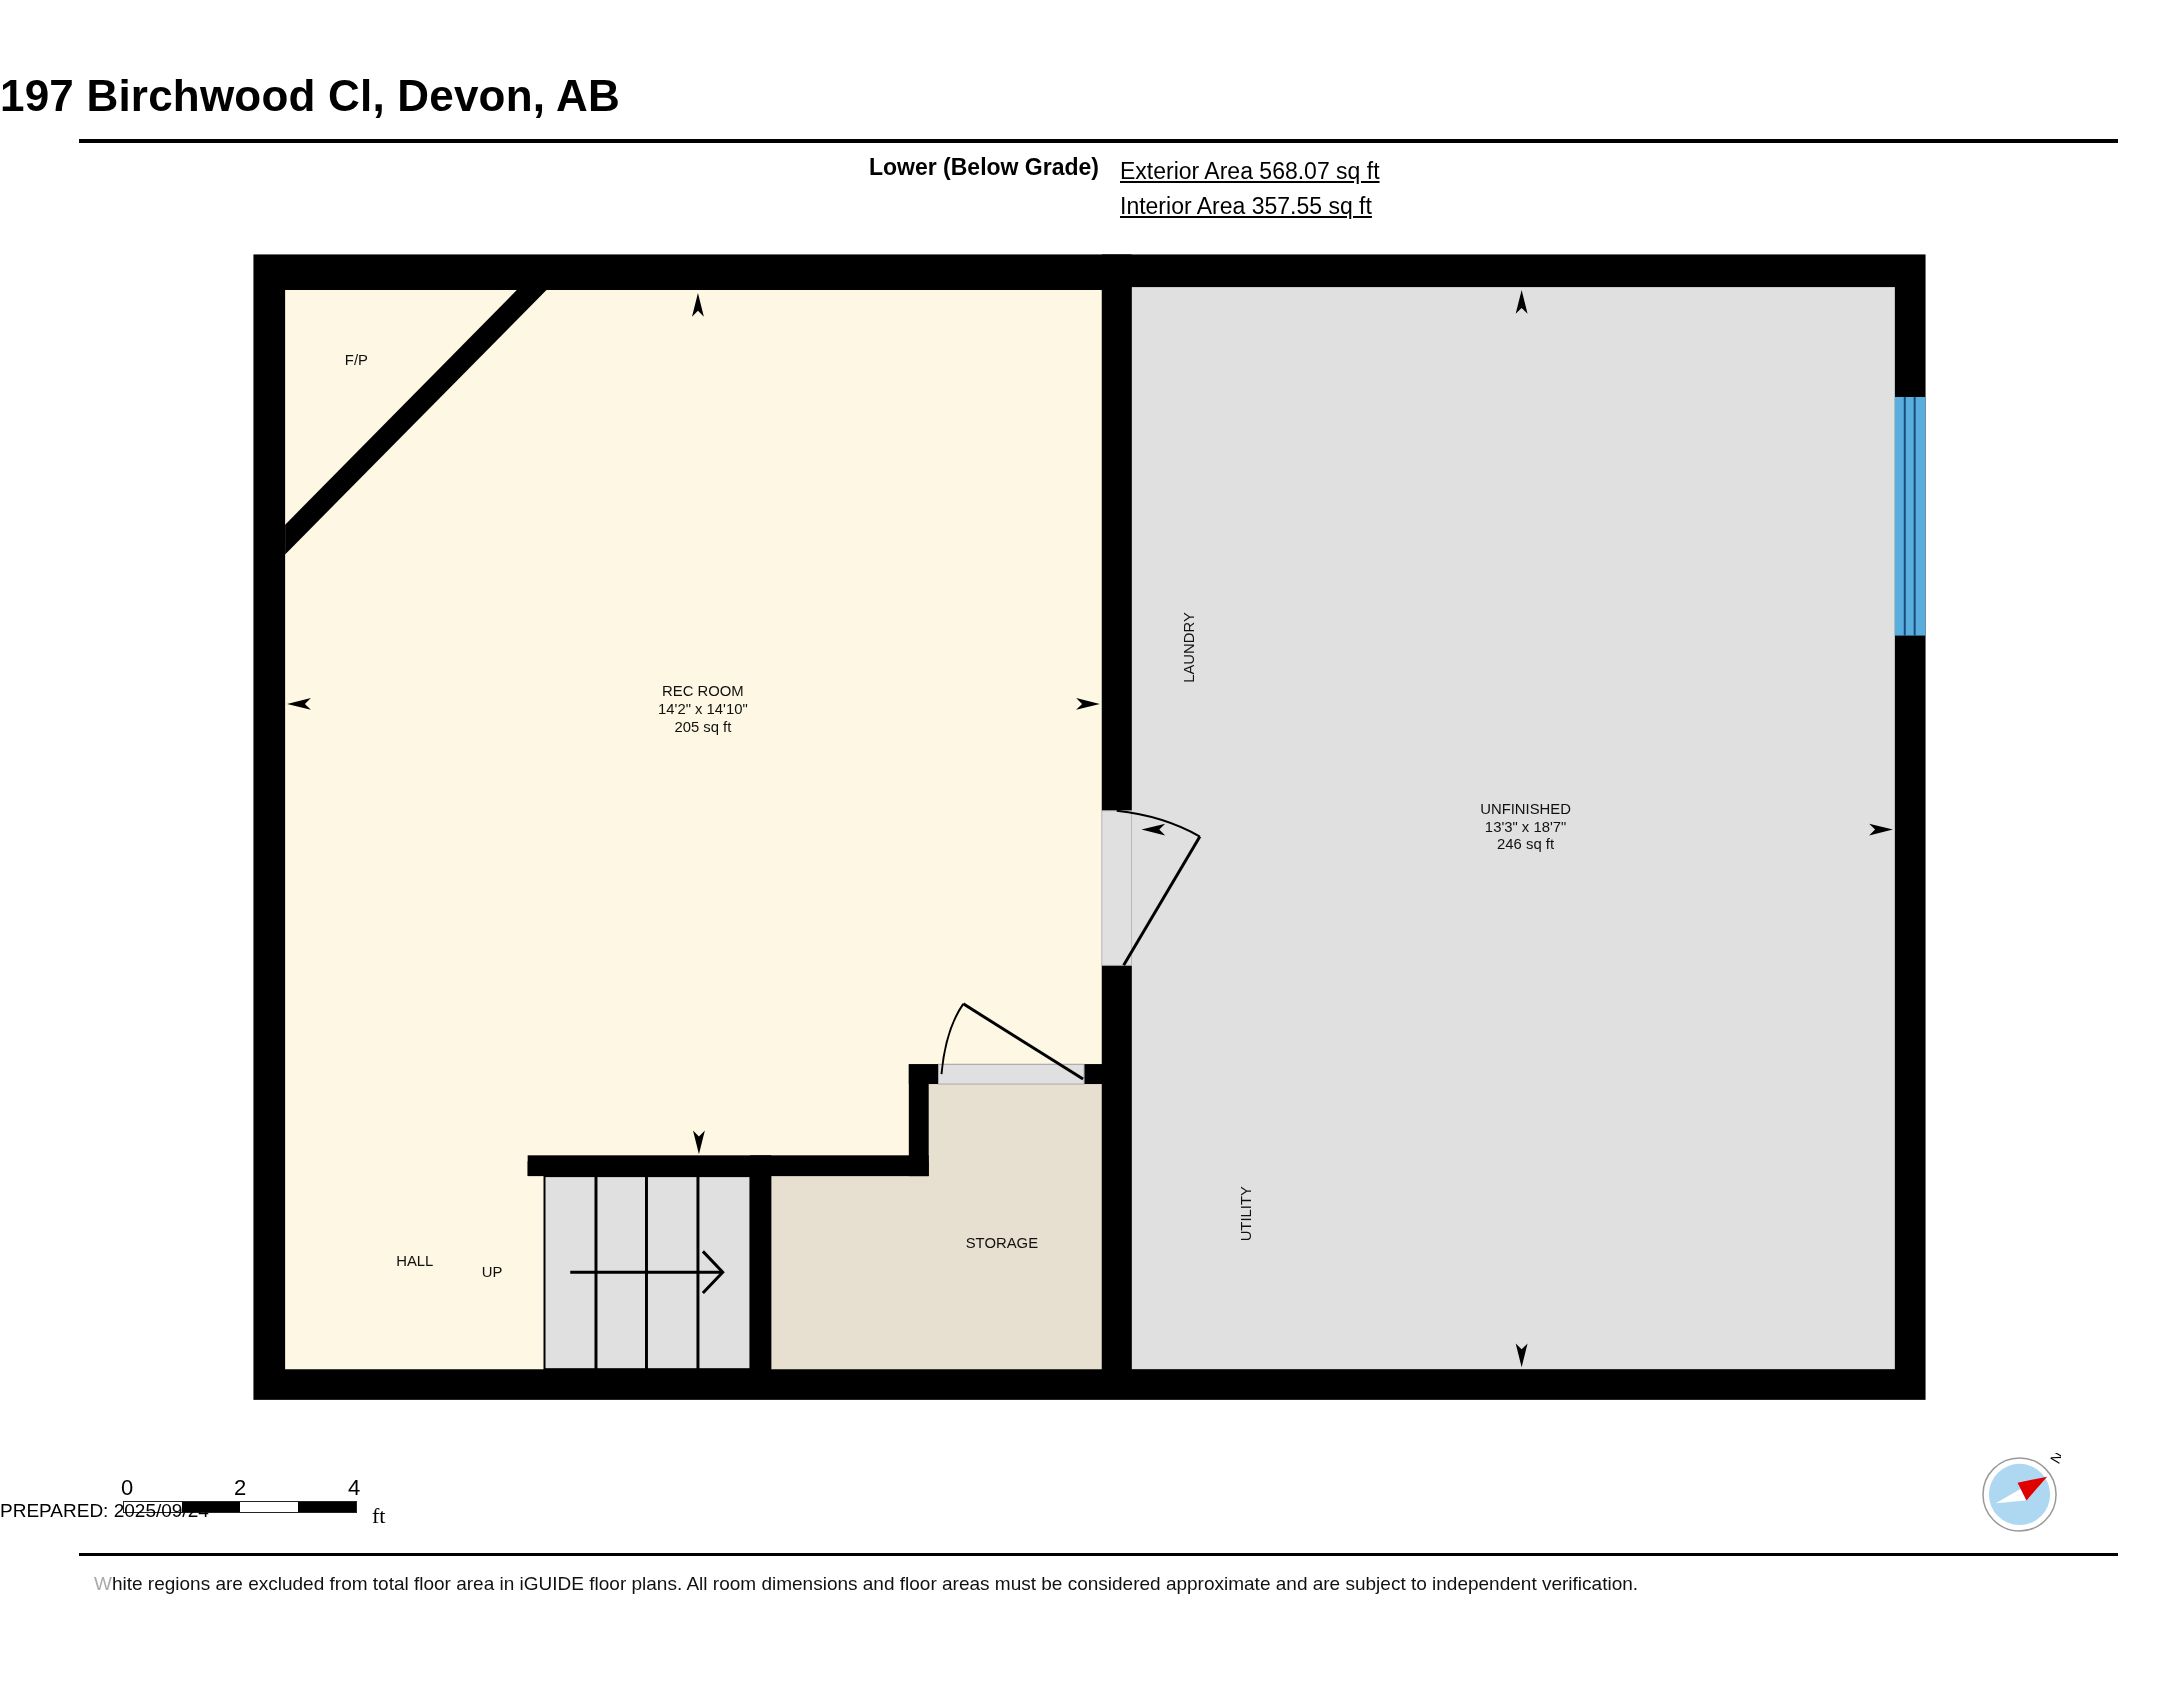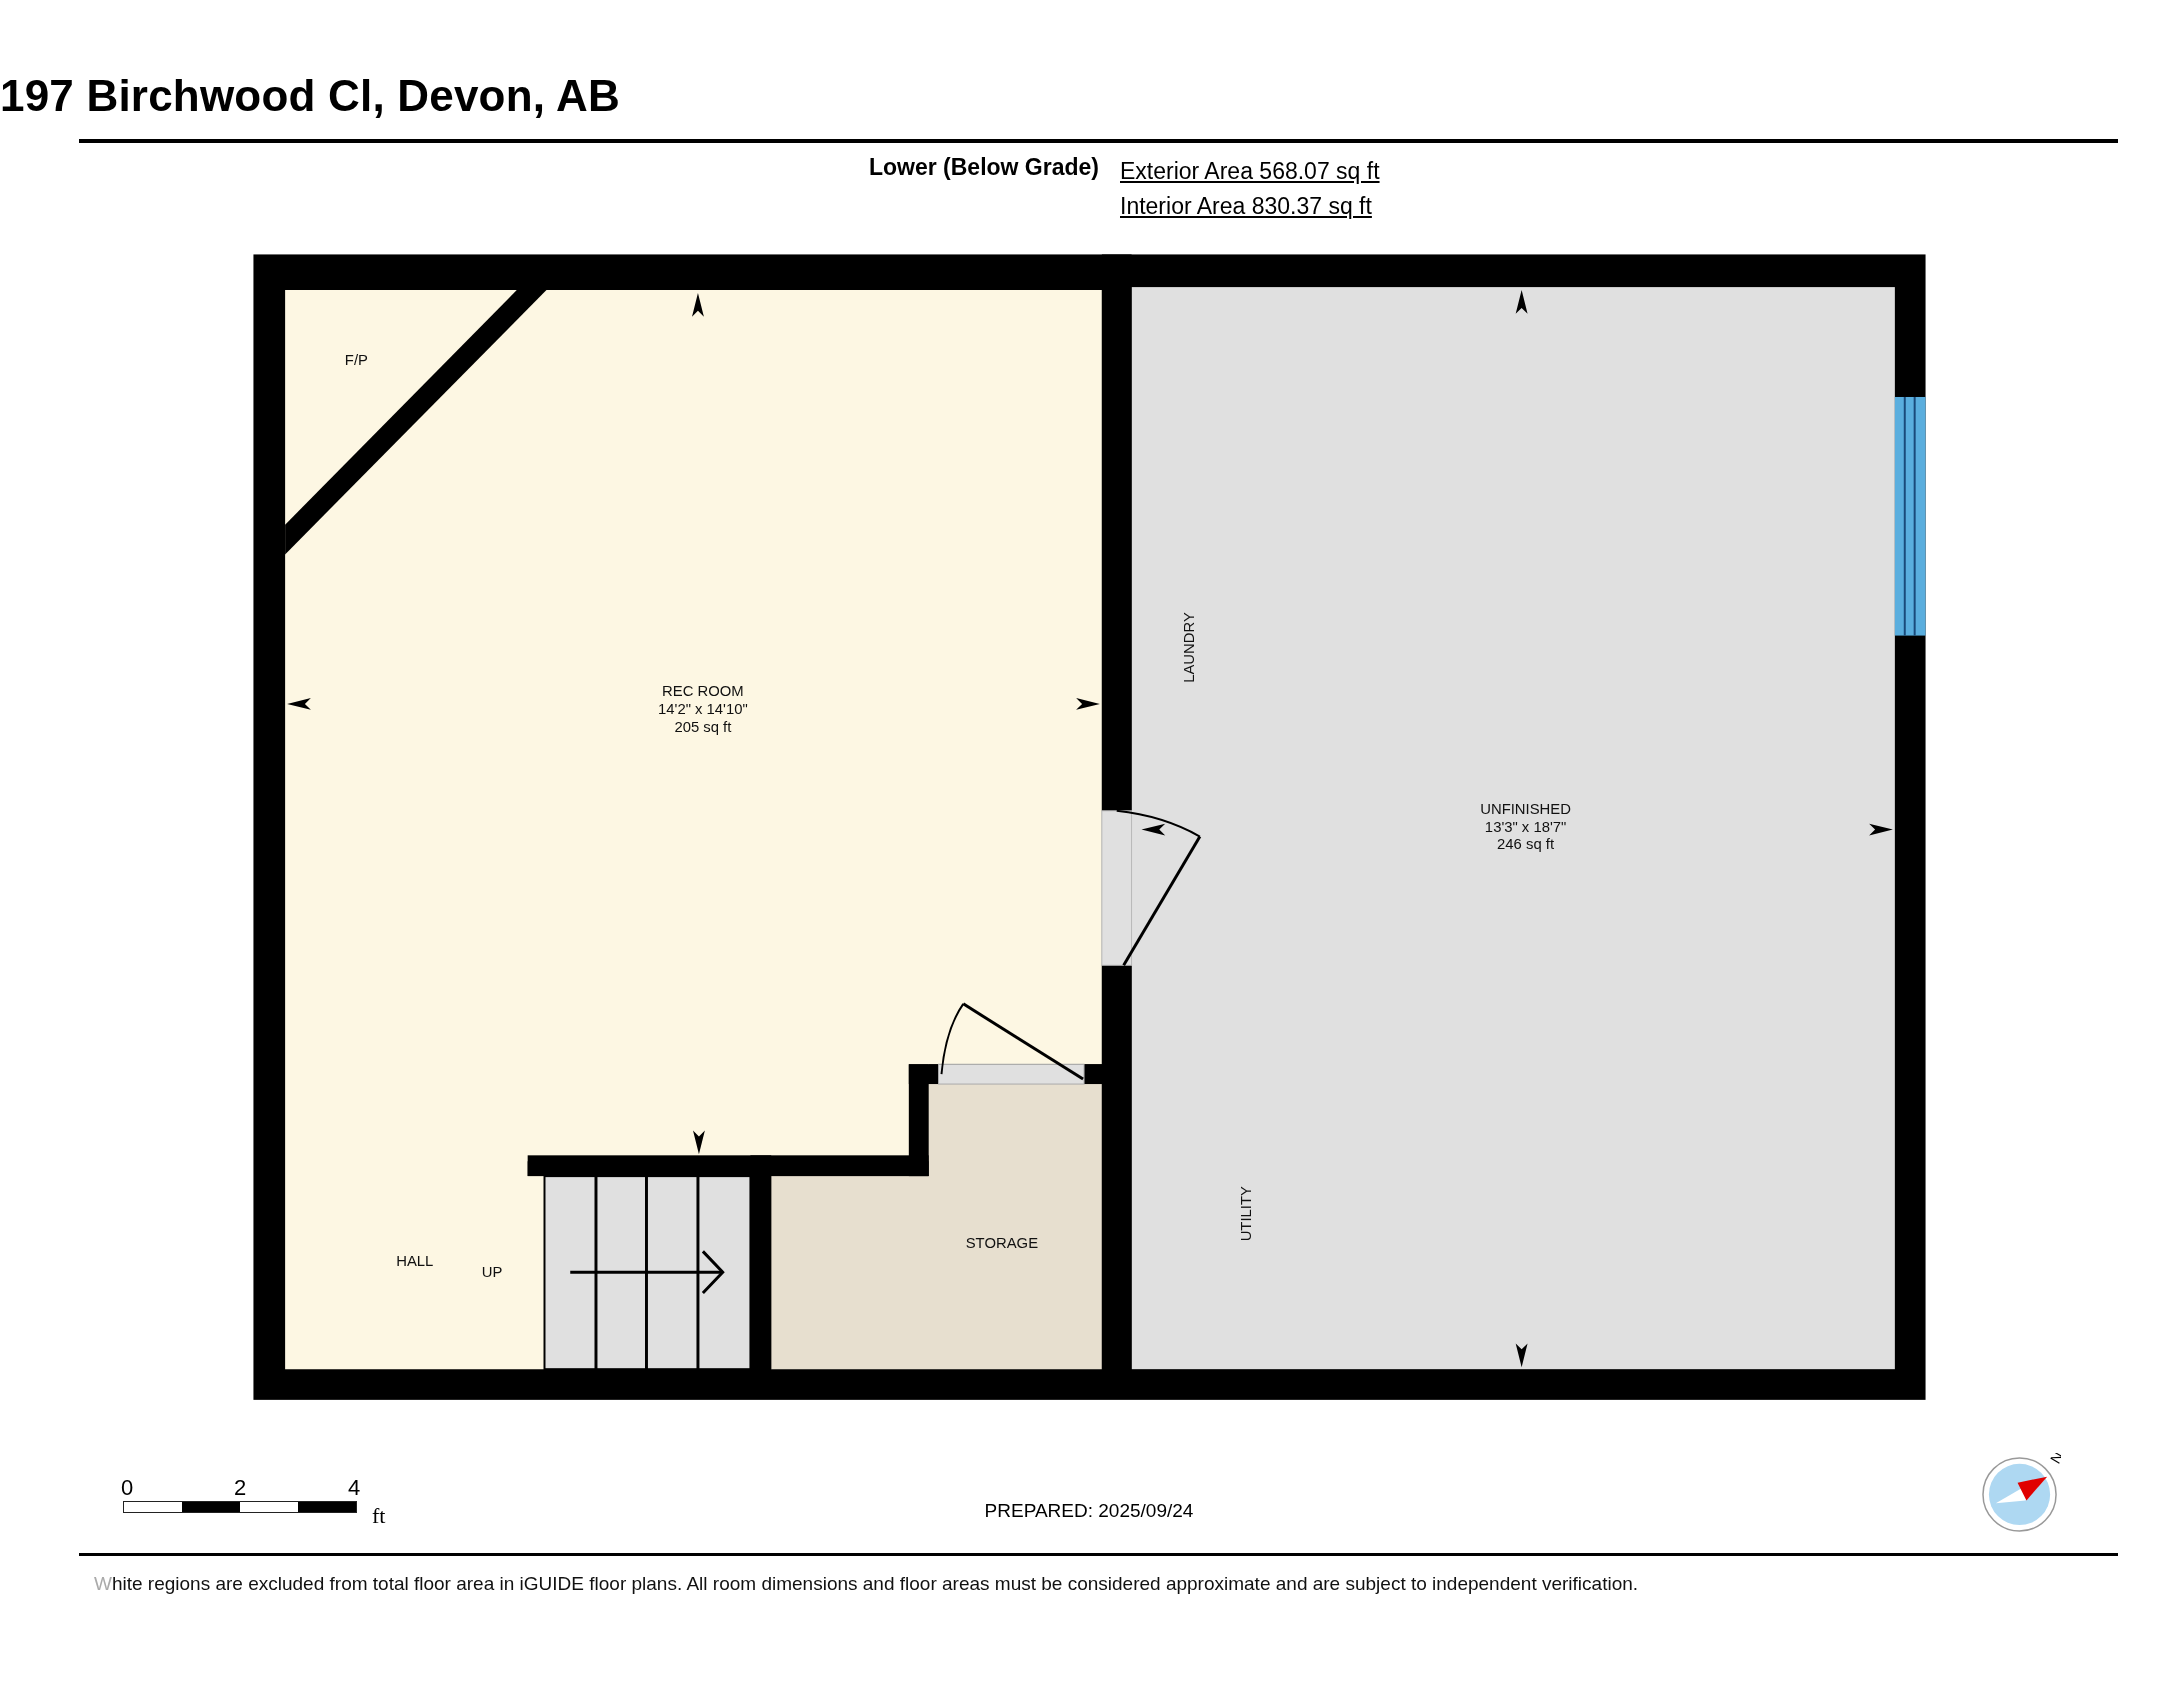--- a/index.html
+++ b/index.html
@@ -13,34 +13,34 @@
   .level { position:absolute; top:154px; right:1079px; font-size:23px; font-weight:bold; text-align:right;margin-left:24px; }
   .areas { position:absolute; top:154px; left:1120px; font-size:23px; line-height:35px;text-decoration:underline; }
   .plan { position:absolute; left:0; top:0; width:2178px; height:1683px; }
   .room-label { font-family:"Liberation Sans", sans-serif; font-size:15px; fill:#111; }
   .scale { position:absolute; left:123px; top:1501px; width:232px; height:10px; border:1px solid #222; display:flex; }
   .scale .seg { flex:1; height:100%; }
   .scale .w { background:#fff; }
   .scale .b { background:#000; }
   .scale-num { position:absolute; top:1475px; font-size:22px; }
   .scale-unit { position:absolute; left:372px; top:1503px; font-size:22px;font-family:Liberation Serif, serif; }
-  .prepared { position:absolute; left:0; width:2178px; top:1500px; text-align:center; font-size:19px; }
+  .prepared { position:absolute; left:0; width:2178px; top:1500px; text-align:left; font-size:19px; }
   .disclaimer { position:absolute; left:94px; top:1573px; font-size:19px; color:#111; }
   .disclaimer .first { color:#aaa; }
   .compass { position:absolute; left:1982px; top:1453px; width:79px; height:79px; }
 </style>
 </head>
 <body>
 
 <div class="title">197 Birchwood Cl, Devon, AB</div>
 <div class="rule top"></div>
 <div class="level">Lower (Below Grade)</div>
 <div class="areas">
   <div>Exterior Area 568.07 sq ft</div>
-  <div>Interior Area 830.37 sq ft</div>
+  <div>Interior Area 357.55 sq ft</div>
 </div>
 
 <svg class="plan" viewBox="0 0 2200 1700" xmlns="http://www.w3.org/2000/svg">
 
   <rect x="256" y="257" width="1689" height="1157" fill="#000"></rect>
 
   <polygon points="288,293 1113,293 1113,1075 938,1075 938,1173 533,1173 533,1188 550,1188 550,1383 288,1383" fill="#fdf7e3"></polygon>
 
   <rect x="1143" y="290" width="771" height="1093" fill="#e0e0e0"></rect>
 

